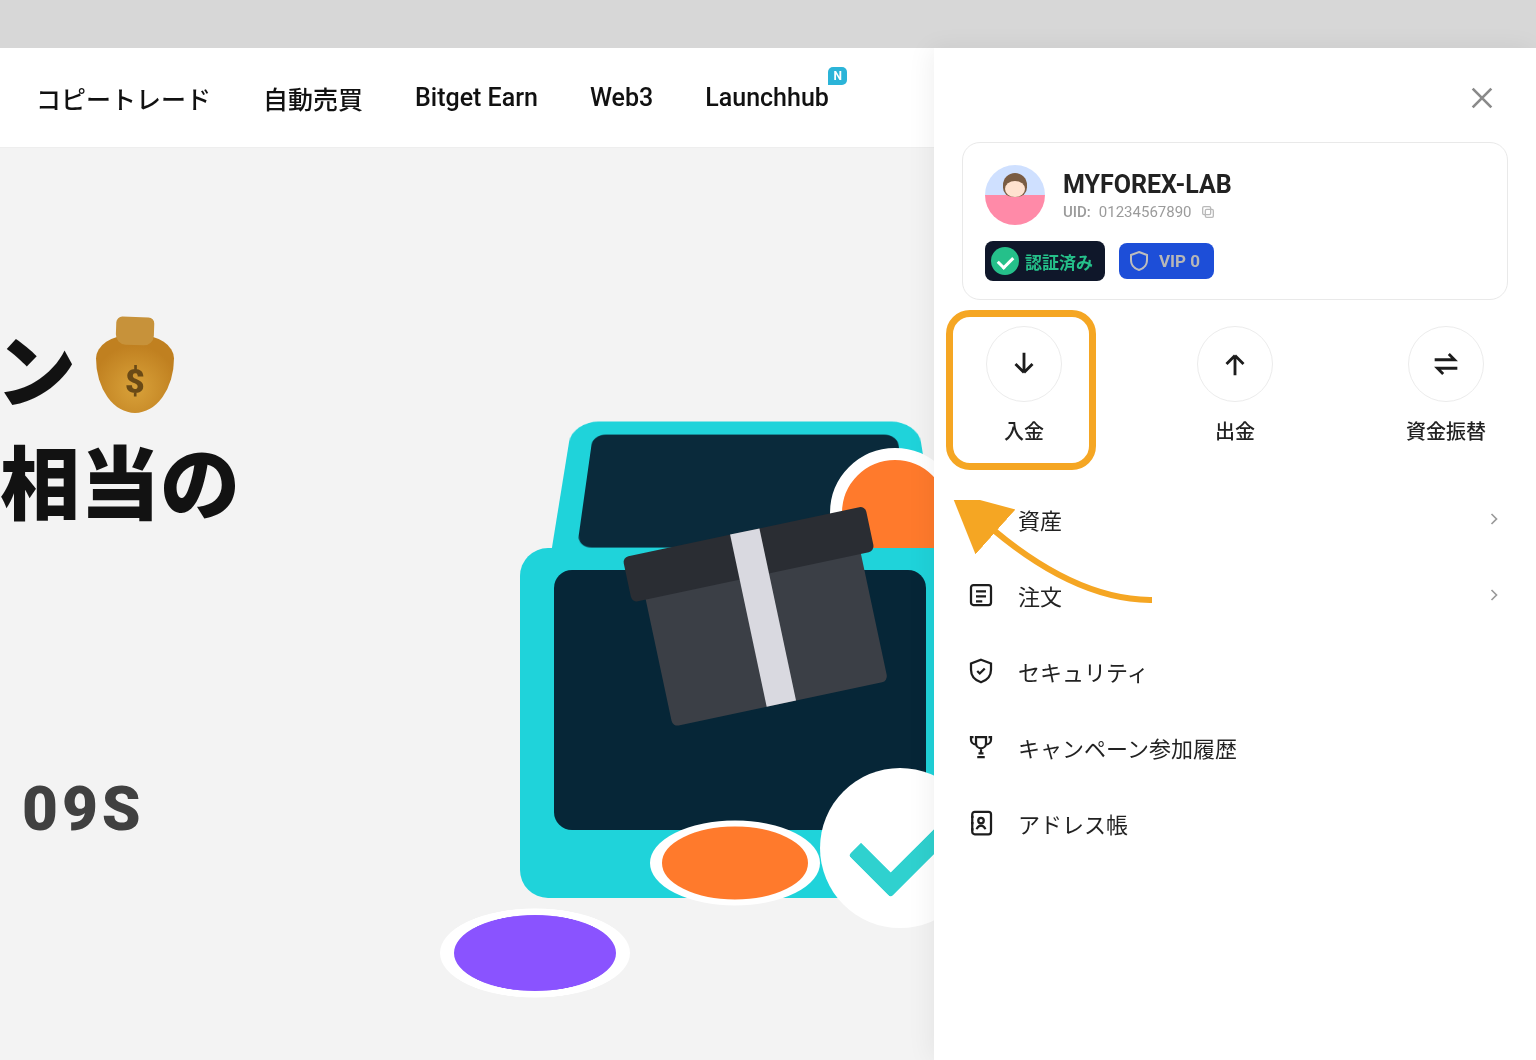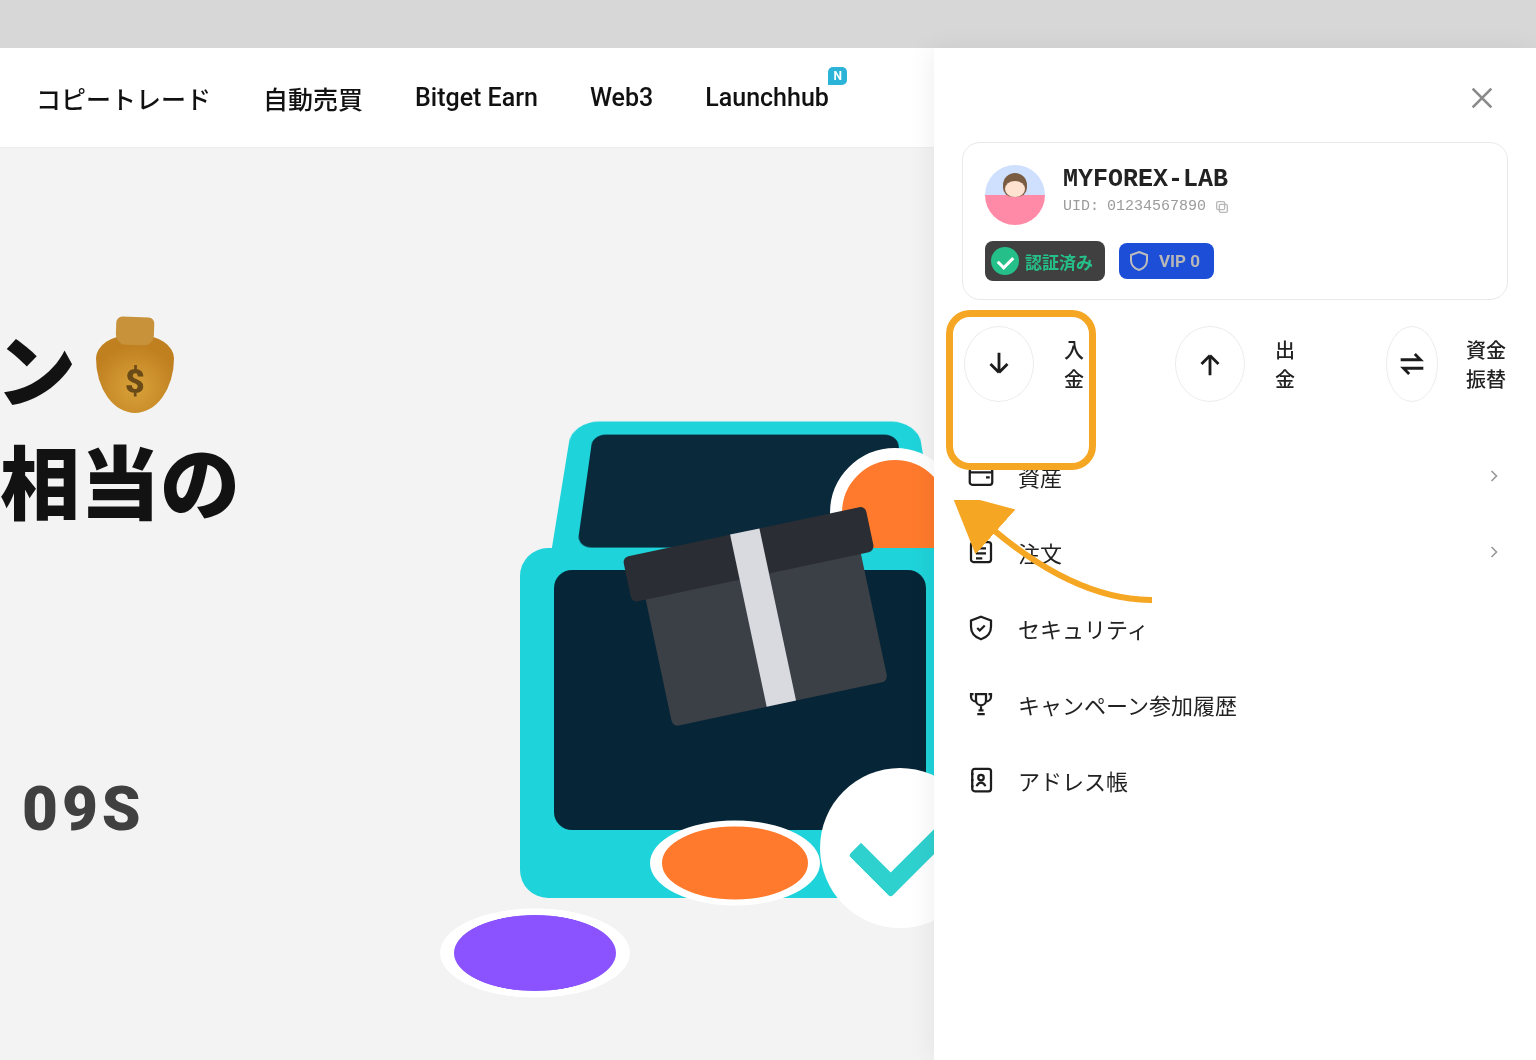--- a/index.html
+++ b/index.html
@@ -128,60 +128,59 @@
   .panel-close{
     position:absolute; top:34px; right:38px; width:32px; height:32px; cursor:pointer;
     color:#8a8a8a;
   }
   .panel-close svg{width:32px;height:32px;}
   .user-card{
     margin-top:74px;
     border:1px solid #e9e9e9; border-radius:18px;
     padding:22px 22px 18px 22px;
   }
-  .user-top{ display:flex; gap:18px;font-family:Liberation Mono, monospace;}
+  .user-top{ display:flex; align-items:center; gap:18px;}
   .avatar{
     width:60px; height:60px; border-radius:50%;
     background:linear-gradient(#cfe0ff 50%, #ff8aa8 50%);
     position:relative; flex:0 0 60px;
   }
   .avatar::before{content:""; position:absolute; left:18px; top:8px; width:24px; height:24px;
     background:#7a5c43; border-radius:50% 50% 40% 40%;}
   .avatar::after{content:""; position:absolute; left:20px; top:16px; width:20px; height:16px;
     background:#ffe2cf; border-radius:50%;}
   .user-name{ font-size:25px; font-weight:700; color:#222;}
   .uid-row{ margin-top:4px; color:#9b9b9b; font-size:15px; display:flex; align-items:center; gap:8px;}
   .uid-row .lbl{ font-weight:500;}
   .copy-ic{ width:16px; height:16px; color:#b9b9b9; cursor:pointer;}
   .badges{ margin-top:16px; display:flex; align-items:center; gap:14px;}
   .verified{
     display:flex; align-items:center; gap:6px;
-    background:#404040; color:#25c08a; font-weight:700; font-size:17px;
+    background:#0f172a; color:#25c08a; font-weight:700; font-size:17px;
     padding:6px 12px 6px 6px; border-radius:8px;
   }
   .verified-star{
     width:28px;height:28px;border-radius:50%;
     background:#25c08a; position:relative;
   }
   .verified-star::after{
     content:""; position:absolute; left:7px; top:9px; width:12px; height:7px;
     border-left:3px solid #fff; border-bottom:3px solid #fff; transform:rotate(-45deg);
   }
   .vip{
     display:flex; align-items:center; gap:8px;
     background:#1d4ed8; color:#b7b7b7; font-weight:700; font-size:17px;
     padding:6px 14px 6px 8px; border-radius:8px;
   }
   .vip-ic{width:24px;height:24px;color:#bdbdbd;}
 
   .actions{ margin-top:26px; display:flex; justify-content:space-between; padding:0 2px;}
   .action{
-    width:120px; display:flex; flex-direction:row; align-items:center; gap:14px;
+    width:120px; display:flex; flex-direction:column; align-items:center; gap:14px;
     cursor:pointer;
-    text-align:right;
   }
   .action-circle{
     width:76px; height:76px; border-radius:50%;
     background:#fff; border:1px solid #ececec;
     display:flex; align-items:center; justify-content:center;
   }
   .action-circle svg{width:34px;height:34px;color:#1c1c1c;}
   .action-label{ font-size:20px; color:#222; font-weight:500;}
   .action.highlight{ position:relative;}
   .action.highlight .ring{

